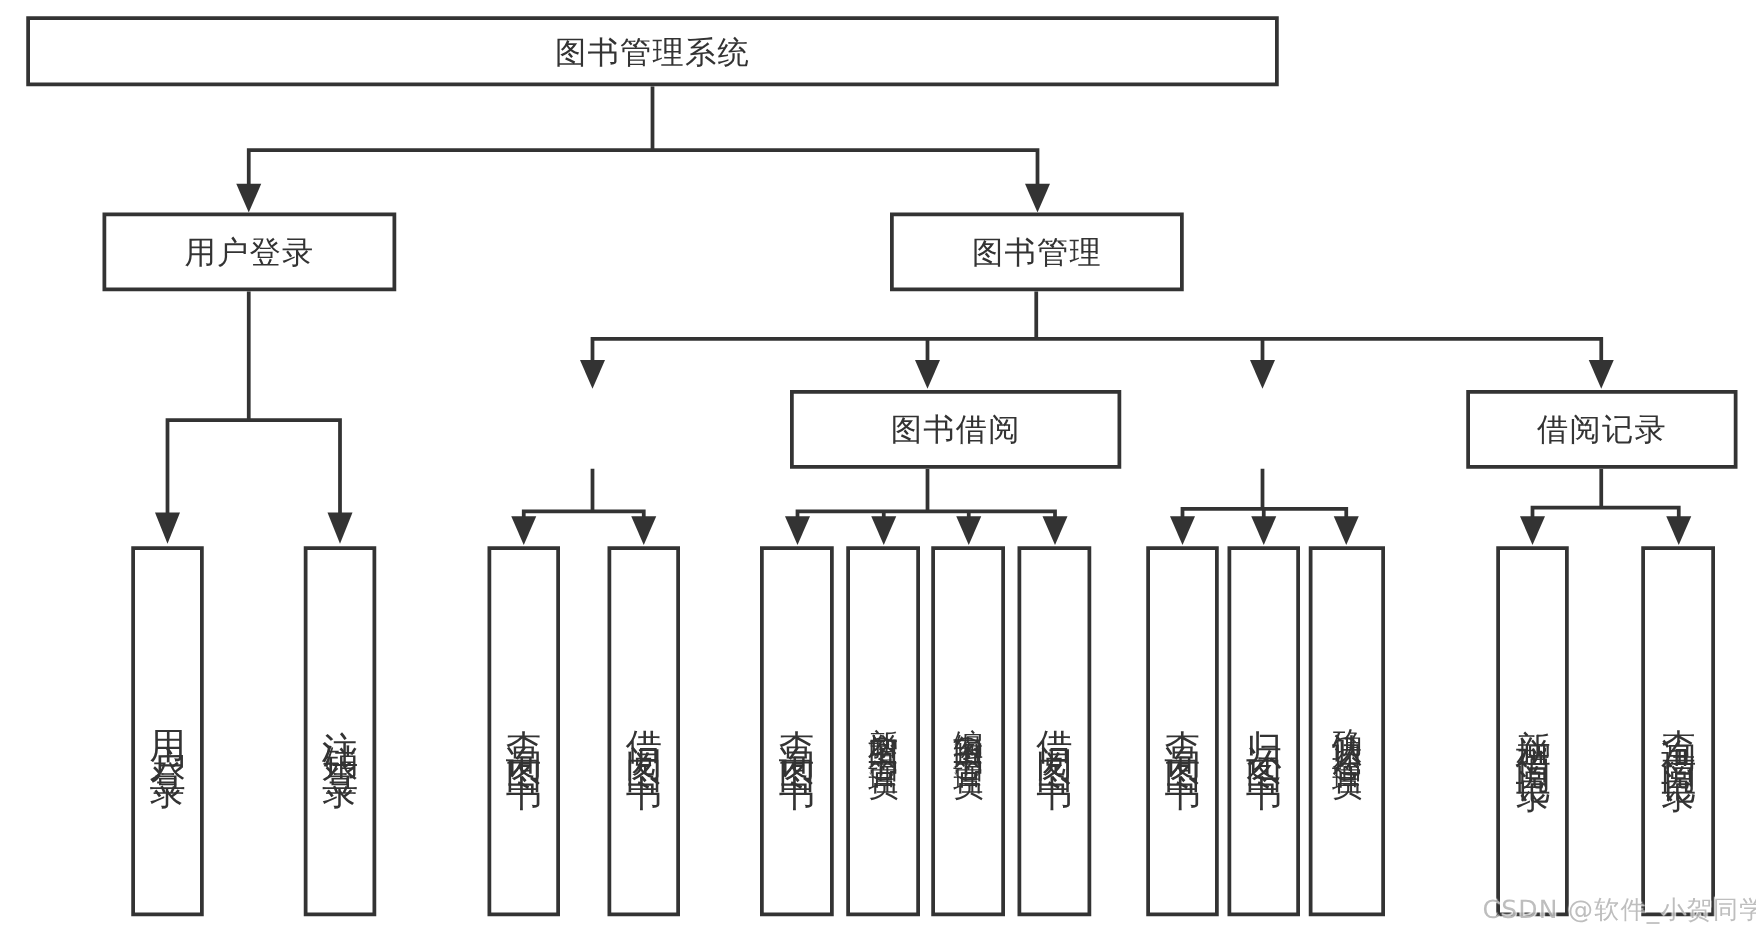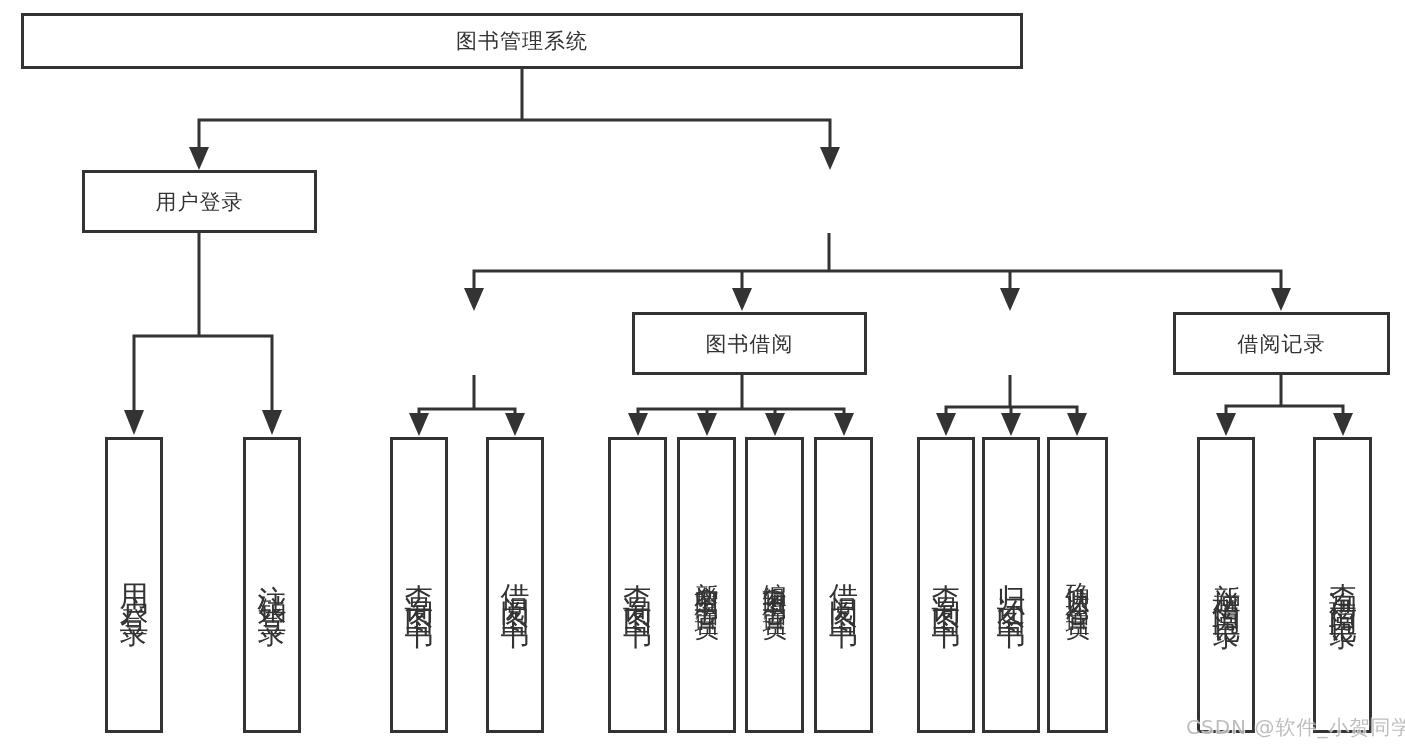--- a/index.html
+++ b/index.html
@@ -20,21 +20,21 @@
   .connectors path{stroke:var(--line-color);stroke-width:3;fill:none;}
   .connectors polygon{fill:var(--line-color);stroke:none;}
 
   .hbox{
     position:absolute;
     box-sizing:border-box;
     border:3px solid var(--line-color);
     background:#ffffff;
     display:flex;align-items:center;justify-content:center;
     color:var(--text-color);
-    font-size:21px;
+    font-size:25px;
     letter-spacing:1px;
     white-space:nowrap;
   }
   .vbox{
     position:absolute;
     top:437px;height:296px;width:58px;
     box-sizing:border-box;
     border:3px solid var(--line-color);
     background:#ffffff;
     display:flex;align-items:center;justify-content:center;
@@ -106,22 +106,25 @@
     </g>
   </svg>
 
   <div class="hbox" style="left:21px;top:13px;width:1002px;height:56px">
     <span>图书管理系统</span>
   </div>
 
   <div class="hbox" style="left:82px;top:170px;width:235px;height:63px">
     <span>用户登录</span>
   </div>
+  <div class="hbox" style="left:712px;top:170px;width:235px;height:63px">
+    <span>图书管理</span>
+  </div>
 
-  <div class="hbox" style="left:632px;top:312px;width:235px;height:63px">
+  <div class="hbox" style="left:632px;top:312px;width:265px;height:63px">
     <span>图书借阅</span>
   </div>
   <div class="hbox" style="left:1173px;top:312px;width:217px;height:63px">
     <span>借阅记录</span>
   </div>
 
   <div class="vbox" style="left:105px">
     <span class="vtext len4">用户登录</span>
   </div>
   <div class="vbox" style="left:243px">

